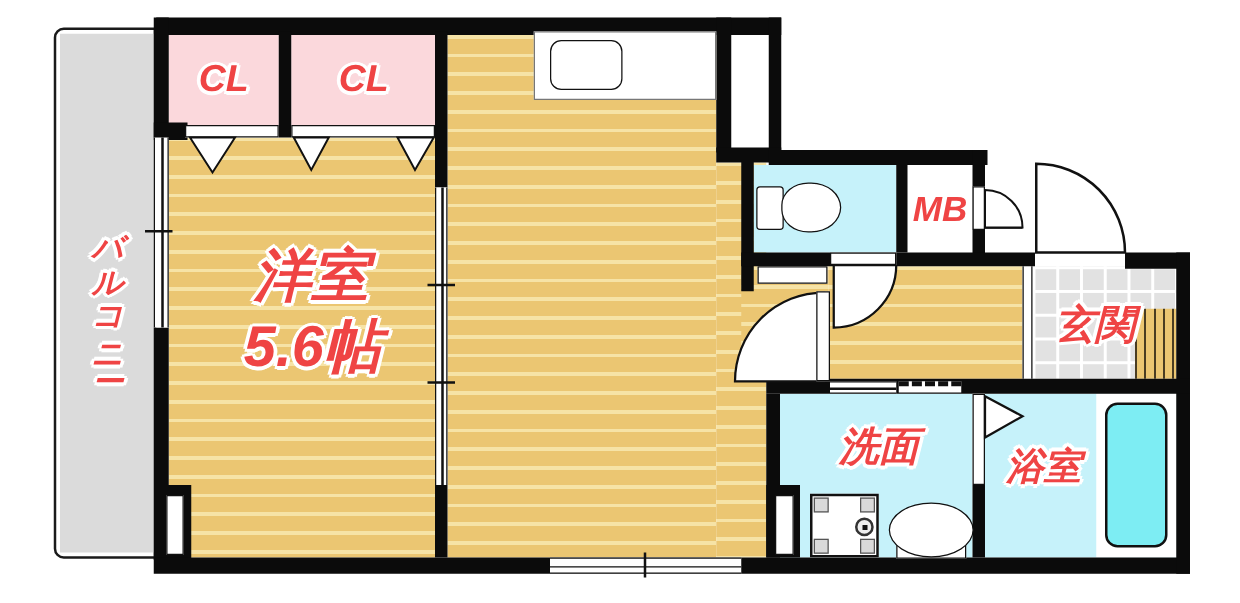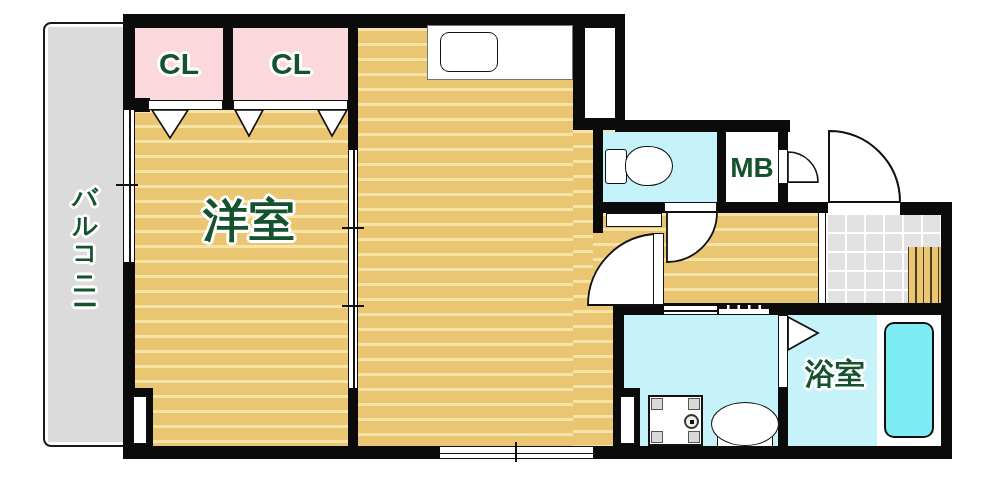--- a/index.html
+++ b/index.html
@@ -22,24 +22,24 @@
         #4a3d22 0 1.5px, var(--floor-tan,#ebc672) 1.5px 7.5px);}
   
   .niche{position:absolute;background:#fff;border:1.5px solid #111;}
   .open{position:absolute;background:#fff;}
   
   .win{position:absolute;background:#fff;border:1.5px solid #111;}
   .win .mid-v{position:absolute;left:50%;top:0;bottom:0;width:1.5px;background:#111;}
   .win .mid-h{position:absolute;top:50%;left:0;right:0;height:1.5px;background:#111;}
   .tick{position:absolute;background:#111;}
   
-  .lbl{position:absolute;transform:translate(-50%,-50%);font-weight:bold;color:#14532d;
+  .lbl{position:absolute;transform:translate(-50%,-50%);font-weight:bold;color:#ef4444;
        white-space:nowrap;line-height:1;
        text-shadow:3px 0 0 #fff,-3px 0 0 #fff,0 3px 0 #fff,0 -3px 0 #fff,
-                   2px 2px 0 #fff,-2px 2px 0 #fff,2px -2px 0 #fff,-2px -2px 0 #fff;}
+                   2px 2px 0 #fff,-2px 2px 0 #fff,2px -2px 0 #fff,-2px -2px 0 #fff;font-style:italic;}
   .big{font-size:46px;}
   .mid{font-size:32px;}
   .sm{font-size:28px;}
   .vert{writing-mode:vertical-rl;text-orientation:upright;letter-spacing:2px;font-size:25px;}
   
   .fixture{position:absolute;background:#fff;border:1.6px solid #111;}
   .wm-corner{position:absolute;width:12px;height:12px;background:#d9d9d9;border:1px solid #555;}
   svg.overlay{position:absolute;left:0;top:0;pointer-events:none;}
 </style>
 </head>
@@ -153,16 +153,19 @@
 
   <div class="fixture" style="left:717px;top:436px;width:56px;height:11px;border-width:1px;"></div>
   <div class="fixture" style="left:711px;top:402px;width:68px;height:44px;border-radius:50%;"></div>
 
   <div class="abs" style="left:884px;top:322px;width:50px;height:116px;background:var(--bathtub-cyan,#7dedf3);border:2px solid #111;border-radius:10px;"></div>
 
   <div class="lbl vert" style="left:85px;top:231px;">バルコニー</div>
   <div class="lbl" style="left:179px;top:64px;font-size:30px;">CL</div>
   <div class="lbl" style="left:291px;top:64px;font-size:30px;">CL</div>
   <div class="lbl big" style="left:249px;top:220px;">洋室</div>
+  <div class="lbl big" style="left:250px;top:277px;">5.6帖</div>
   <div class="lbl sm" style="left:752px;top:168px;">MB</div>
+  <div class="lbl mid" style="left:876px;top:259px;">玄関</div>
+  <div class="lbl mid" style="left:703px;top:357px;">洗面</div>
   <div class="lbl" style="left:835px;top:374px;font-size:30px;">浴室</div>
 
 </div>
 
 </body></html>

